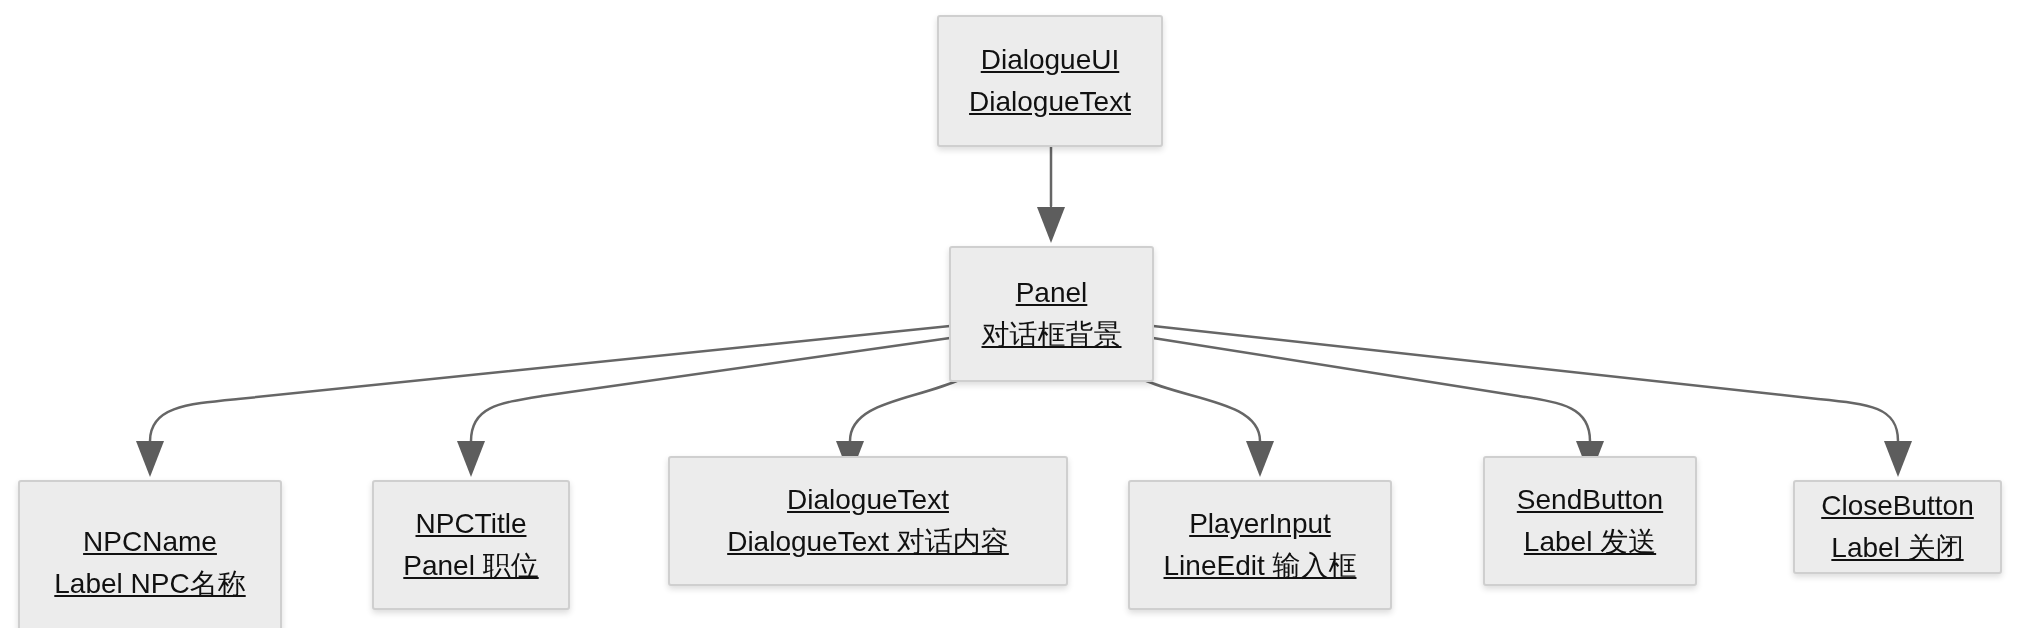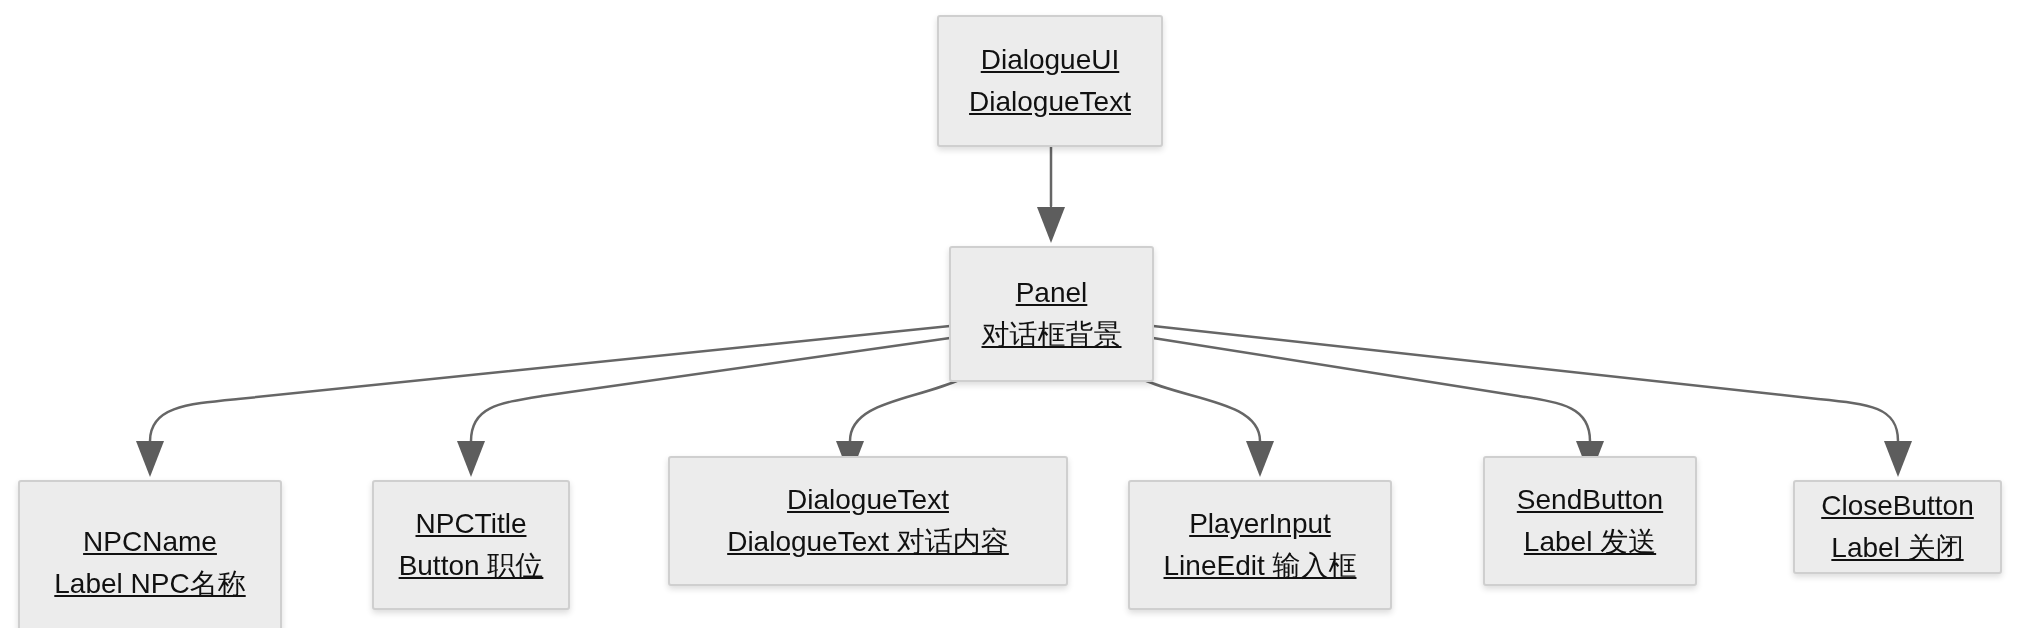--- a/index.html
+++ b/index.html
@@ -80,21 +80,21 @@
     <div>对话框背景</div>
   </div>
 
   <div class="node" id="n-c0">
     <div>NPCName</div>
     <div>Label NPC名称</div>
   </div>
 
   <div class="node" id="n-c1">
     <div>NPCTitle</div>
-    <div>Button 职位</div>
+    <div>Panel 职位</div>
   </div>
 
   <div class="node" id="n-c2">
     <div>DialogueText</div>
     <div>DialogueText 对话内容</div>
   </div>
 
   <div class="node" id="n-c3">
     <div>PlayerInput</div>
     <div>LineEdit 输入框</div>

